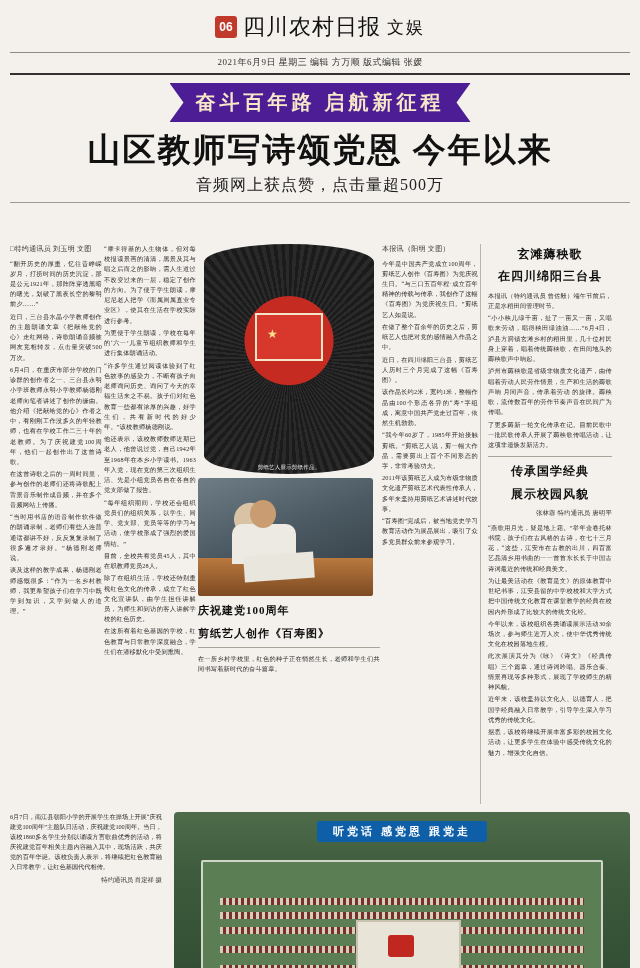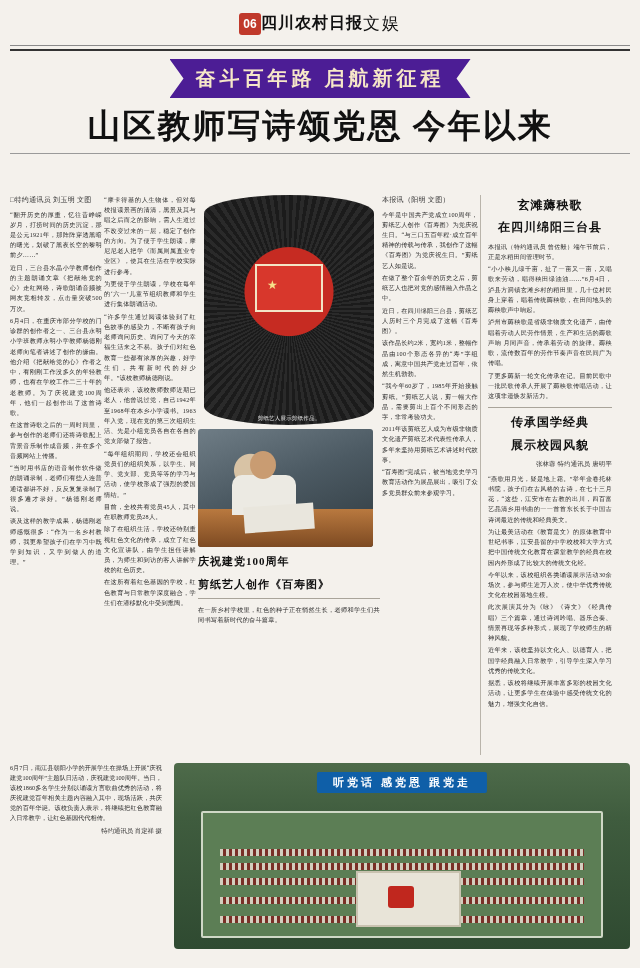--- a/index.html
+++ b/index.html
@@ -13,31 +13,32 @@
   .page{
     position:relative;
     width:640px;height:968px;
     background:#f4f1ec;
     box-sizing:border-box;
     padding:0 10px;
   }
   
   .masthead{
     display:flex;align-items:center;justify-content:center;
+    gap:6px;
     padding-top:12px;padding-bottom:6px;
   }
   .pagenum{
     width:22px;height:22px;border-radius:3px;
     background:#c0392b;color:#fff;
     font-size:12px;font-weight:bold;
     display:flex;align-items:center;justify-content:center;
     font-family:"Liberation Sans",sans-serif;
   }
   .paper-name{
-    font-size:16px;font-weight:bold;letter-spacing:1px;
+    font-size:22px;font-weight:normal;letter-spacing:1px;
     color:#111;
   }
   .section-name{
     font-size:17px;color:#111;letter-spacing:2px;
   }
   .masthead-rule{
     border-top:1px solid #8a8a8a;
     margin:4px 0 3px 0;
   }
   .dateline{
@@ -202,27 +203,29 @@
 <body>
 
 <div class="page">
 
   <div class="masthead">
     <div class="pagenum">06</div>
     <div class="paper-name">四川农村日报</div>
     <div class="section-name">文娱</div>
   </div>
   <div class="masthead-rule"></div>
+  <div class="dateline">2021年6月9日 星期三  编辑 方万顺 版式编辑 张媛</div>
   <div class="dateline-rule"></div>
 
   <div class="banner-wrap">
     <div class="banner">奋斗百年路 启航新征程</div>
   </div>
 
   <div class="headline">山区教师写诗颂党恩  今年以来</div>
+  <div class="subhead">音频网上获点赞，点击量超500万</div>
   <div class="thin-rule"></div>
 
   <div class="content">
 
     <div class="col c1">
       <div class="byline">□特约通讯员 刘玉明 文图</div>
       <p class="para">“翻开历史的厚重，忆往昔峥嵘岁月，打捞时间的历史沉淀，那是公元1921年，那阵阵穿透黑暗的曙光，划破了黑夜长空的黎明前夕……”</p>
       <p class="para">近日，三台县水晶小学教师创作的主题朗诵文章《把献给党的心》走红网络，诗歌朗诵音频被网友竞相转发，点击量突破500万次。</p>
       <p class="para">6月4日，在重庆市部分学校的门诊群的创作者之一、三台县永明小学班教师永明小学教师杨德刚老师向笔者讲述了创作的缘由。他介绍《把献给党的心》作者之中，有刚刚工作没多久的年轻教师，也有在学校工作二三十年的老教师。为了庆祝建党100周年，他们一起创作出了这首诗歌。</p>
       <p class="para">在这首诗歌之后的一周时间里，参与创作的老师们还将诗歌配上背景音乐制作成音频，并在多个音频网站上传播。</p>

